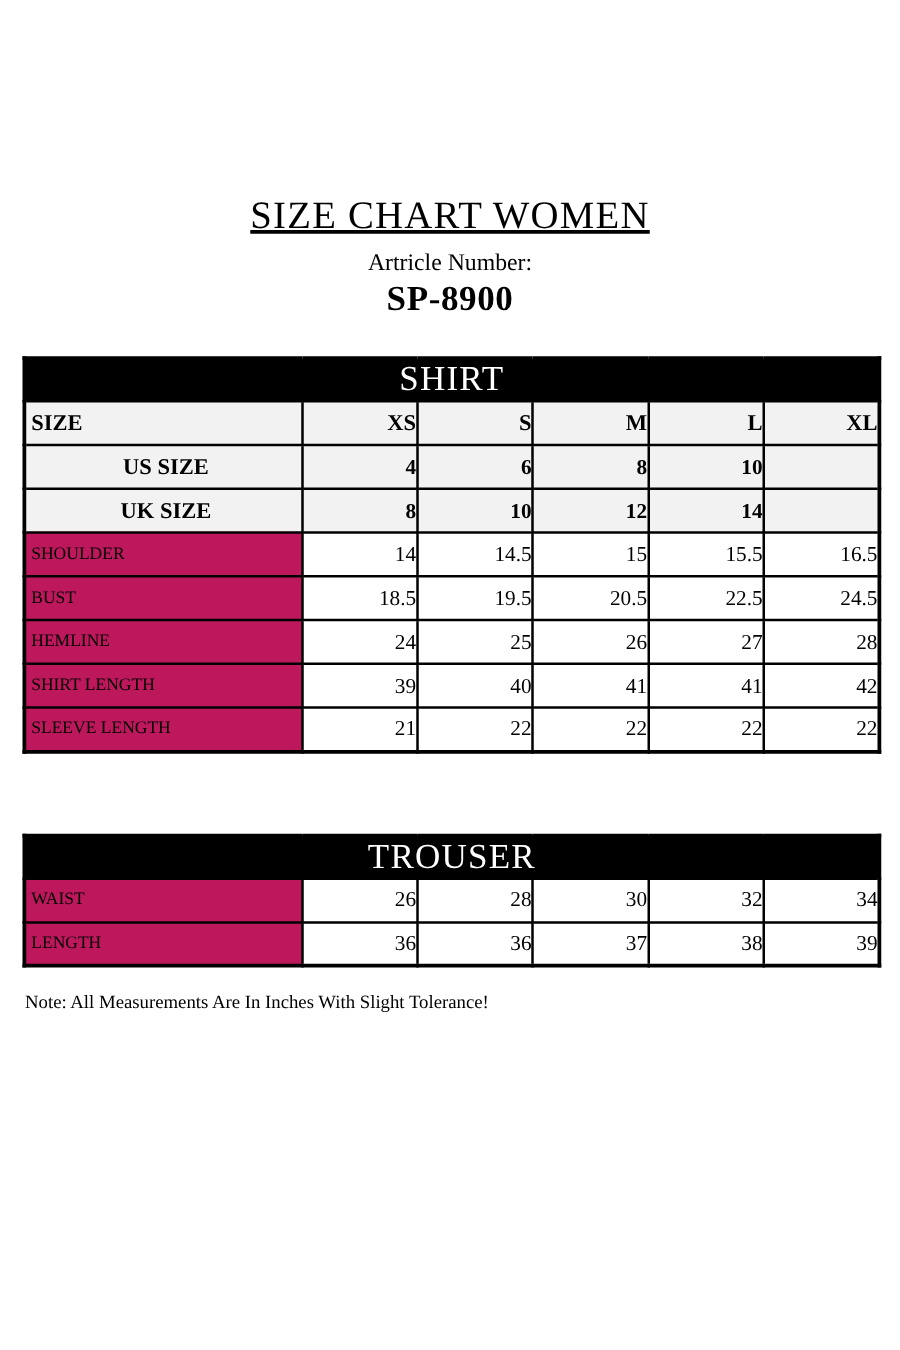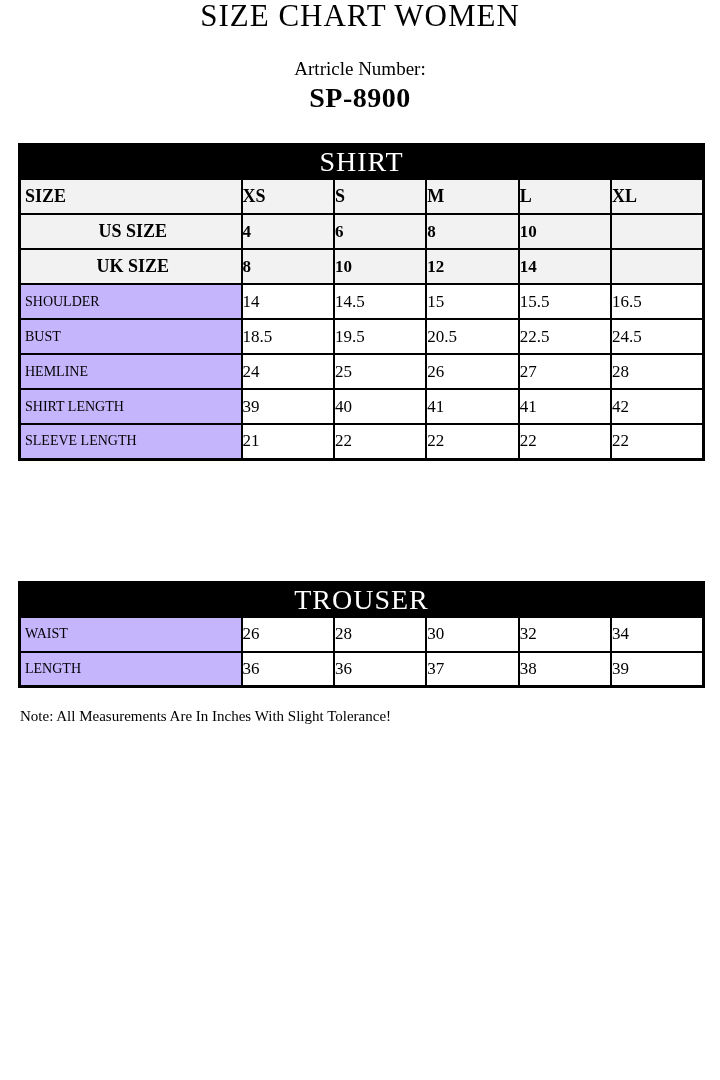--- a/index.html
+++ b/index.html
@@ -7,47 +7,49 @@
     width: 720px; height: 1080px;
     background: #ffffff;
     font-family: "Liberation Serif", "DejaVu Serif", serif;
     color: #000000;
     overflow: hidden;
   }
   .page { width: 720px; height: 1080px; position: relative; }
 
   .header-block { text-align: center; }
   .page-title {
+    margin-top: 156px;
     font-size: 31px;
     letter-spacing: 1px;
     font-weight: 400;
     line-height: 1.05;
+    text-decoration: underline;
   }
   .article-label {
-    margin-top: 26px;
+    margin-top: 12px;
     font-size: 19px;
     line-height: 1.1;
   }
   .article-number {
     margin-top: 4px;
     font-size: 28px;
     font-weight: 700;
     letter-spacing: 0.5px;
     line-height: 1.1;
   }
 
   table.size-table {
     border-collapse: collapse;
     table-layout: fixed;
     width: 684px;
     margin-left: 18px;
     border: 3px solid #000000;
   }
   .shirt-table { margin-top: 29px; }
-  .trouser-table { margin-top: 120px; }
+  .trouser-table { margin-top: 64px; }
 
   col.c-label { width: 222px; }
   col.c-size  { width: 92.4px; }
 
   td {
     border: 2px solid #000000;
     height: 35px;
     vertical-align: middle;
     font-size: 17px;
   }
@@ -56,23 +58,23 @@
     color: #ffffff;
     text-align: center;
     font-size: 28px;
     letter-spacing: 1px;
     height: 20px;
     font-weight: 400;
   }
   td.label-cell {
     text-align: left;
     padding-left: 4px;
-    background: #c4b5fd;
-  }
-  td.val-cell { text-align: left; }
+    background: #be185d;
+  }
+  td.val-cell { text-align: right; }
 
   tr.head-row td { background: #f2f2f2; font-weight: 700; font-size: 18px; }
   tr.shade-row td { background: #f2f2f2; font-weight: 700; }
   tr.shade-row td.label-cell { font-size: 18px; text-align: center; }
   tr.meas-row td.label-cell { font-size: 14px; font-weight: 400; }
   tr.head-row td.plain-label { font-weight: 400; }
 
   .note-line {
     margin: 19px 0 0 20px;
     font-size: 15px;

